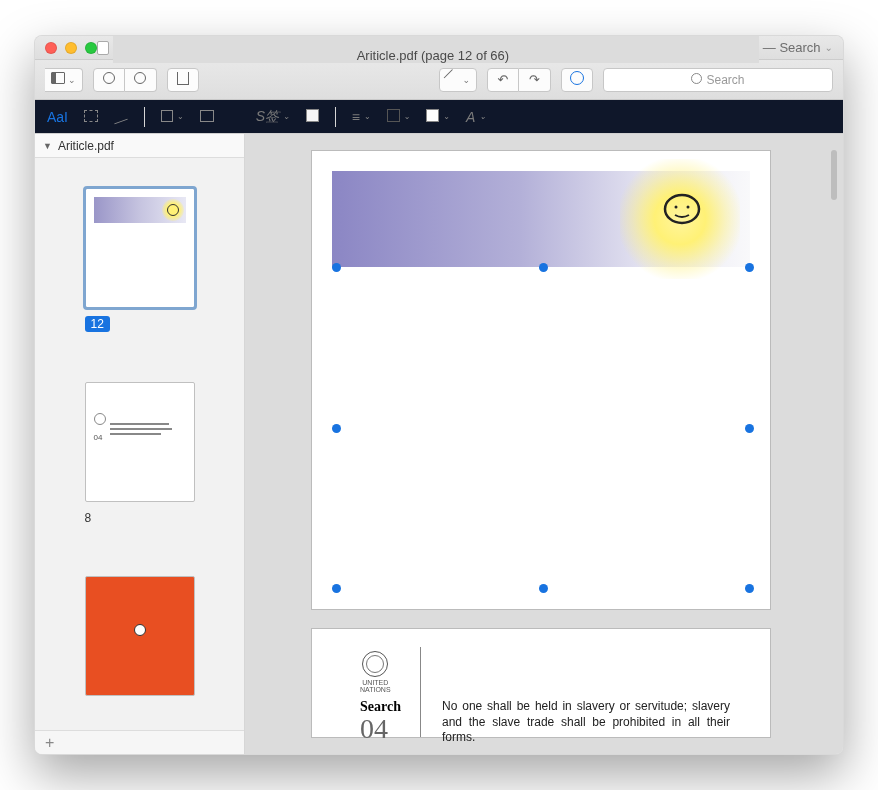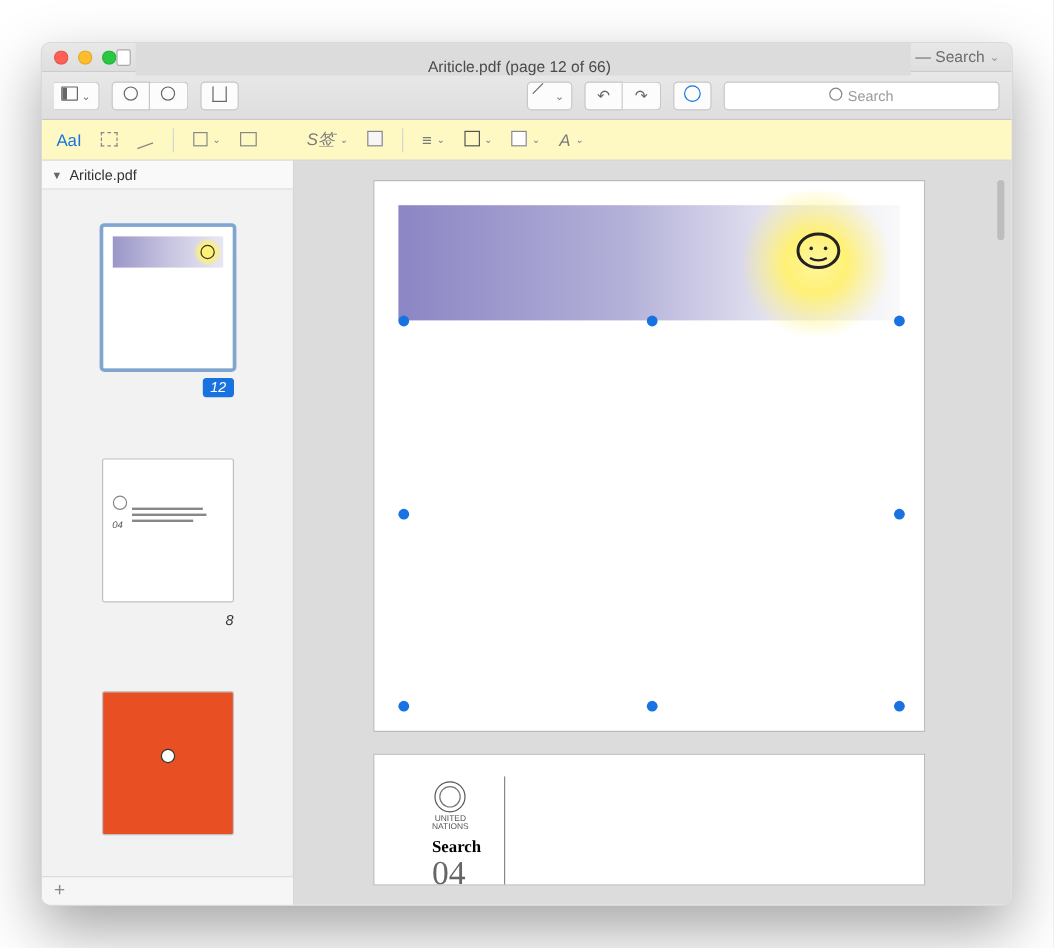--- a/index.html
+++ b/index.html
@@ -80,21 +80,21 @@
   gap: 4px;
   color: #9a9a9a;
   font-size: 12px;
 }
 .toolbar2 {
   height: 34px;
   display: flex;
   align-items: center;
   padding: 0 12px;
   gap: 16px;
-  background: #fef9c3;
+  background: #0f172a;
   border-bottom: 1px solid #d0d0d0;
 }
 .t2btn { display: flex; align-items: center; gap: 4px; color: #7a7a7a; font-size: 14px; }
 .t2btn.active { color: #1873e0; }
 .t2btn .chev2 { font-size: 8px; color:#888; }
 .divider { width: 1px; height: 20px; background: #d6d6d6; }
 .content { flex: 1; display: flex; min-height: 0; }
 .sidebar {
   width: 210px;
   background: #f2f2f2;
@@ -108,21 +108,21 @@
   align-items: center;
   padding: 0 8px;
   font-size: 12px;
   color: #333;
   border-bottom: 1px solid #ddd;
   background: #f9f9f9;
   gap: 6px;
 }
 .sidehead .tri { font-size: 9px; color:#666; }
 .thumbs { flex: 1; overflow: hidden; padding: 10px 0; position: relative; }
-.thumb { width: 110px; margin: 20px auto 10px; text-align: right; font-style: italic; }
+.thumb { width: 110px; margin: 20px auto 10px; text-align: left; }
 .thumb .page {
   width: 110px;
   height: 120px;
   background: #fff;
   border: 1px solid #c0c0c0;
   border-radius: 2px;
   margin-bottom: 6px;
   position: relative;
   overflow: hidden;
 }
@@ -388,17 +388,18 @@
       </div>
       <div class="page-next">
         <div class="unlogo">
           <div class="circ"></div>
           <div class="untxt">UNITED</div>
           <div class="untxt">NATIONS</div>
         </div>
         <div class="vline"></div>
         <div class="article">Search</div>
         <div class="bignum">04</div>
+        <div class="body">No one shall be held in slavery or servitude; slavery and the slave trade shall be prohibited in all their forms.</div>
       </div>
     </div>
   </div>
 
 </div>
 
 </body></html>

